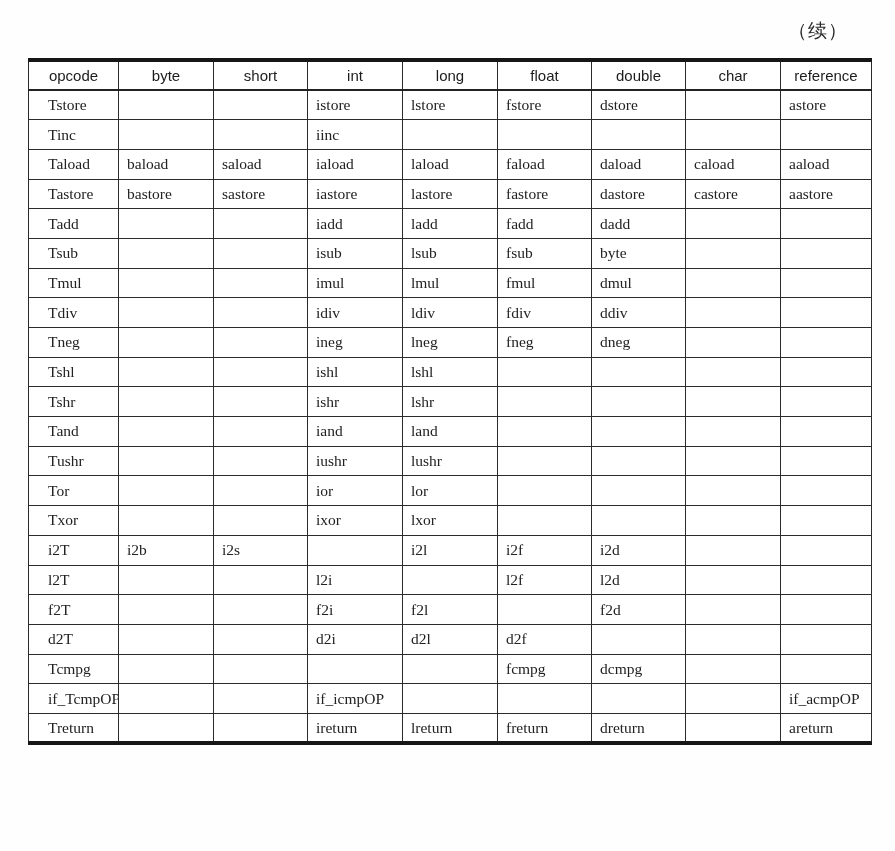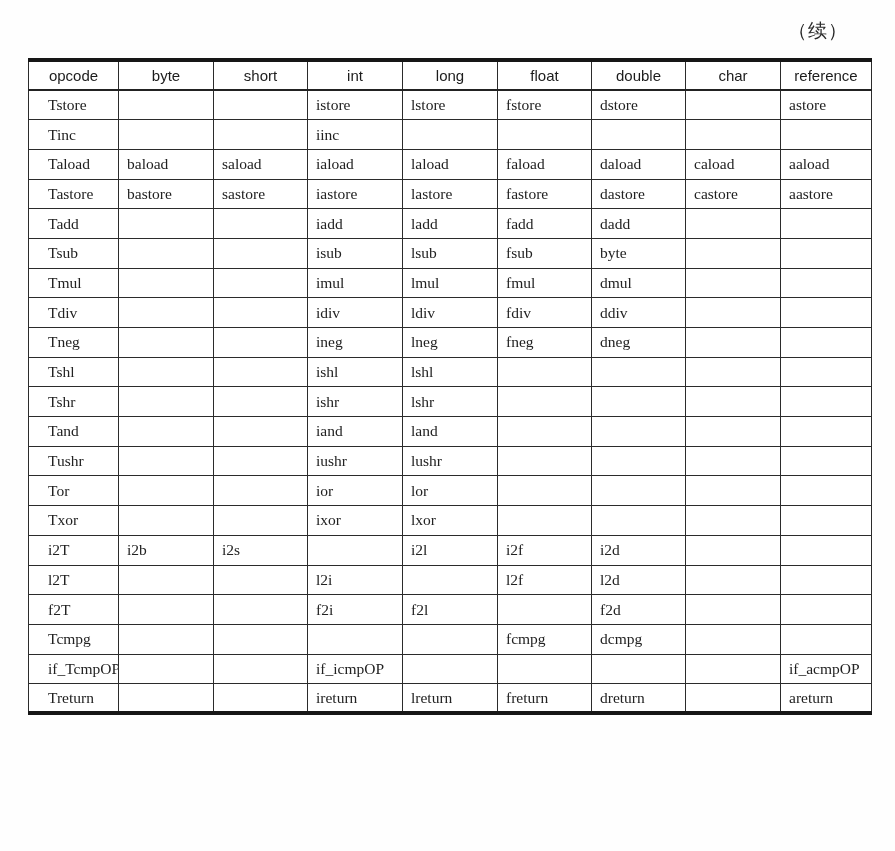--- a/index.html
+++ b/index.html
@@ -288,20 +288,31 @@
           <td></td>
           <td></td>
           <td>f2i</td>
           <td>f2l</td>
           <td></td>
           <td>f2d</td>
           <td></td>
           <td></td>
         </tr>
         <tr>
+          <td>d2T</td>
+          <td></td>
+          <td></td>
+          <td>d2i</td>
+          <td>d2l</td>
+          <td>d2f</td>
+          <td></td>
+          <td></td>
+          <td></td>
+        </tr>
+        <tr>
           <td>Tcmpg</td>
           <td></td>
           <td></td>
           <td></td>
           <td></td>
           <td>fcmpg</td>
           <td>dcmpg</td>
           <td></td>
           <td></td>
         </tr>

